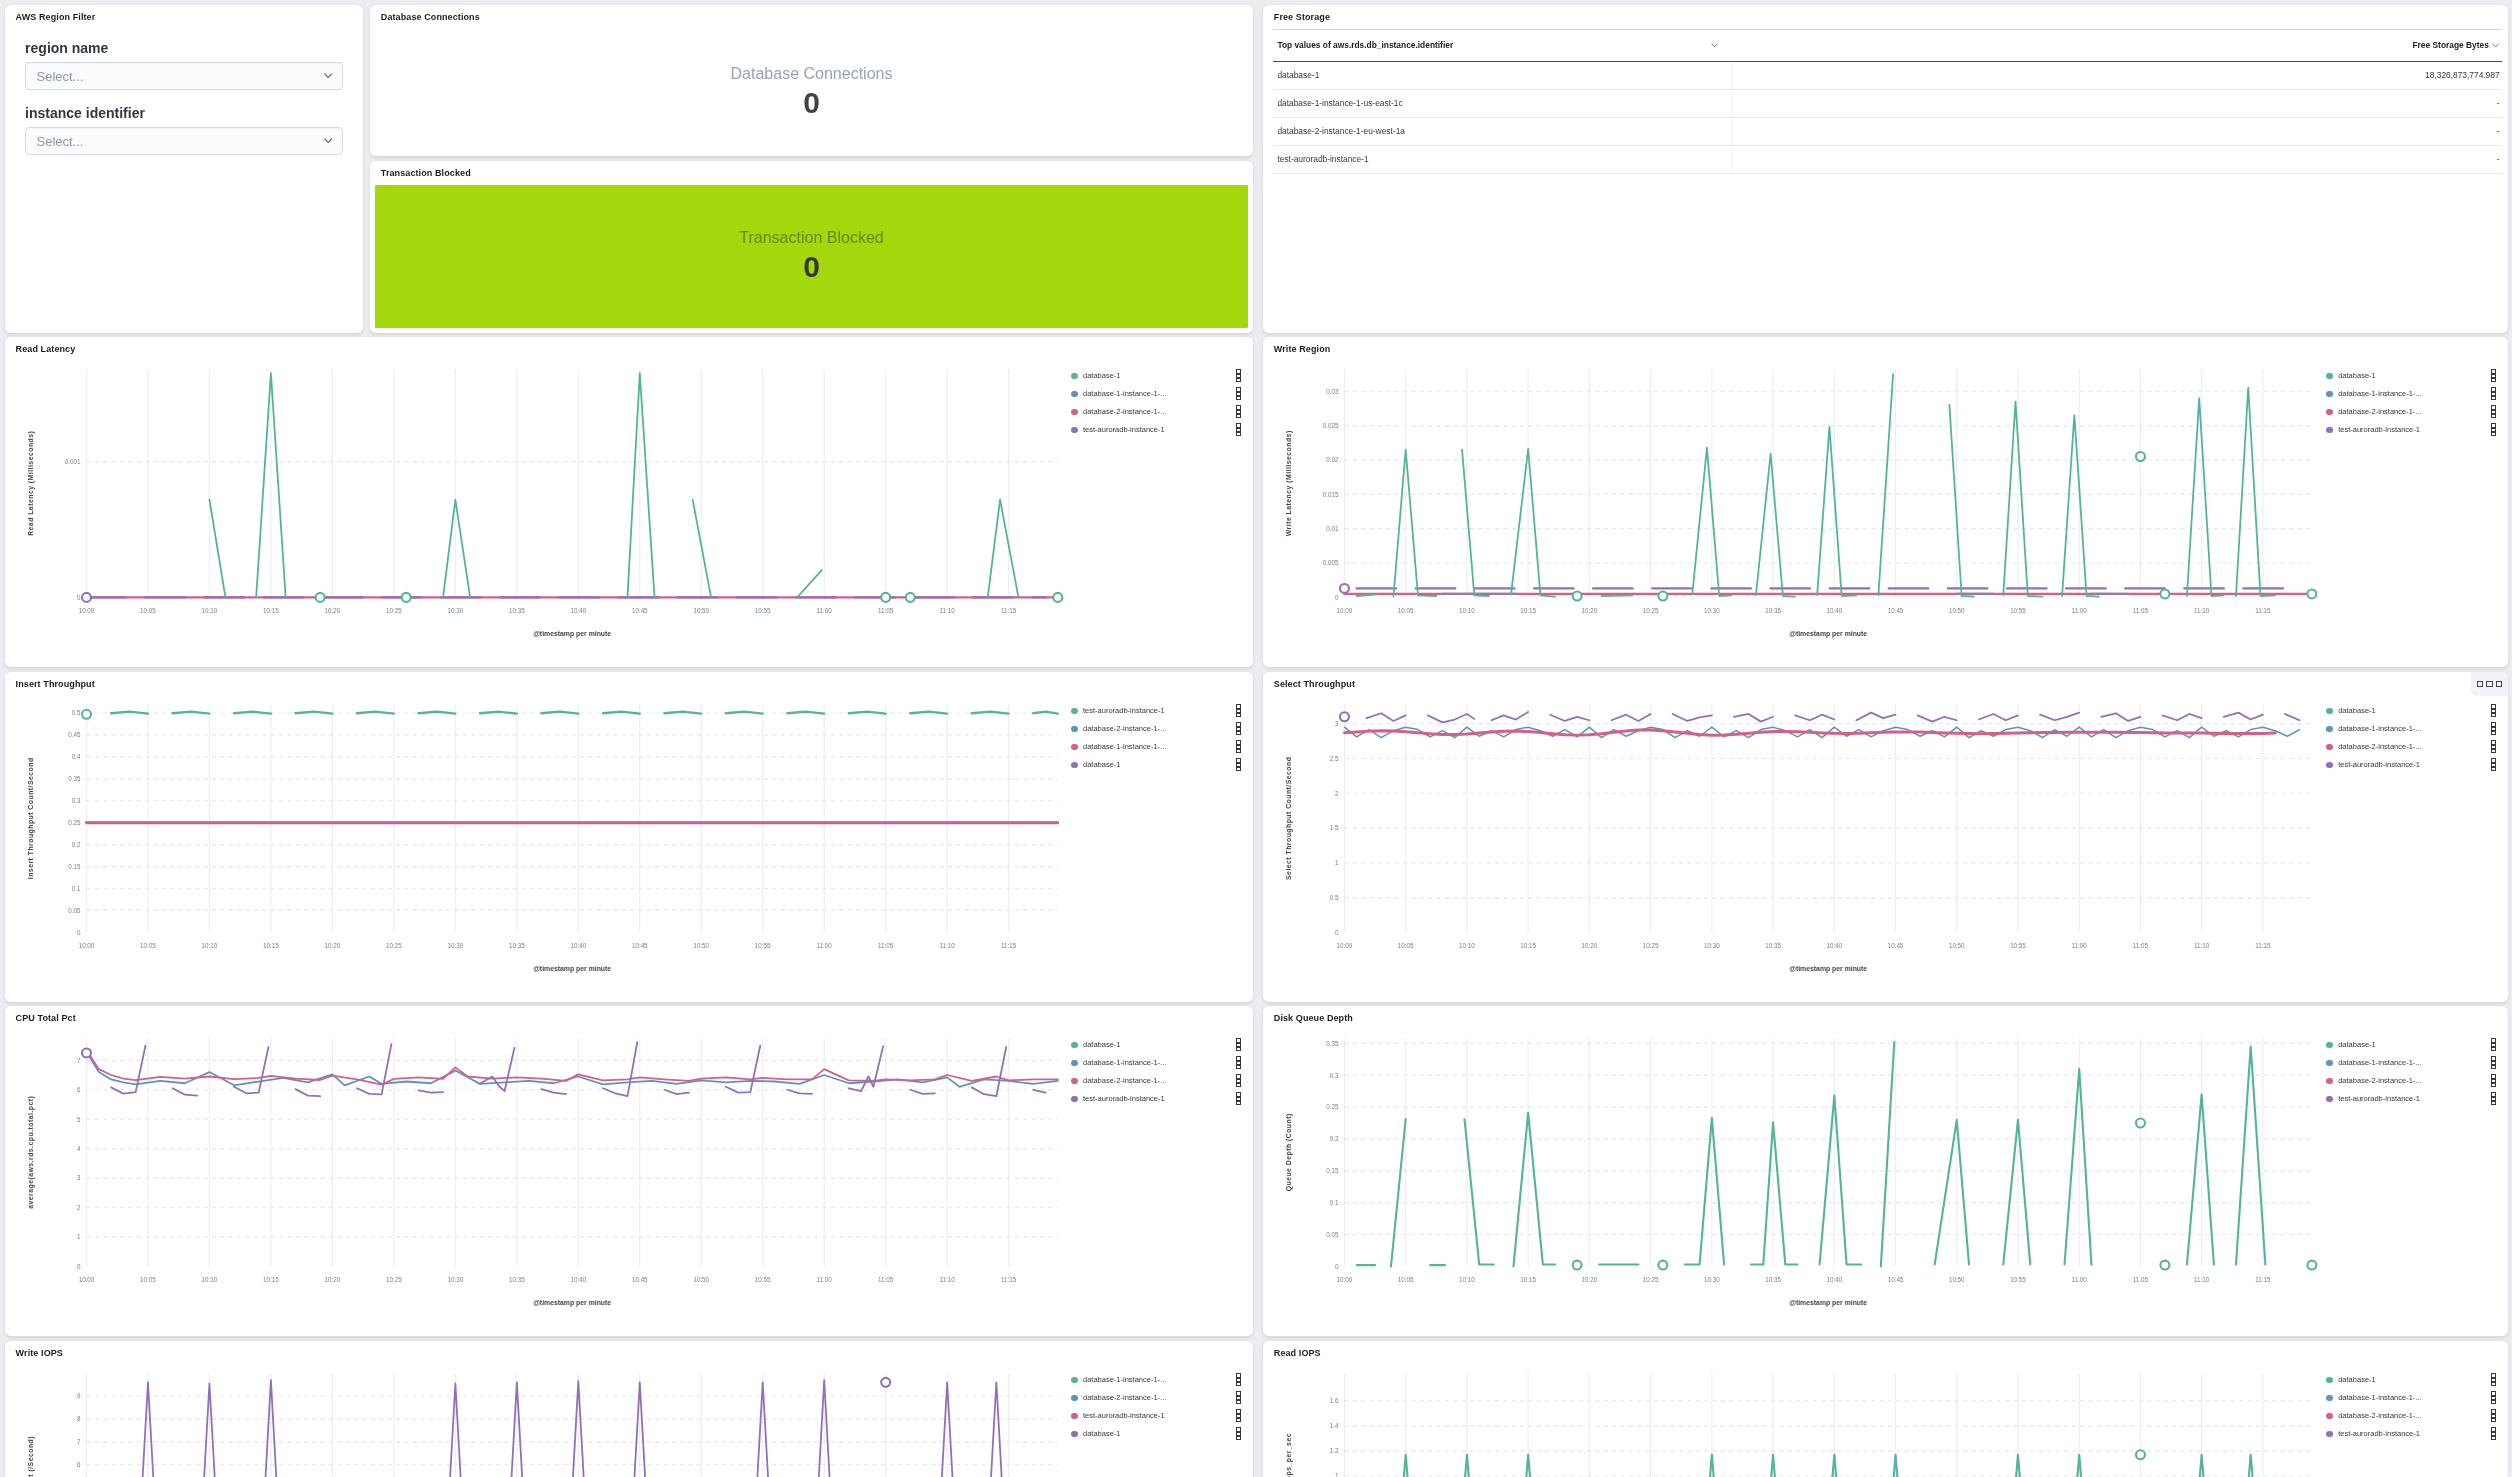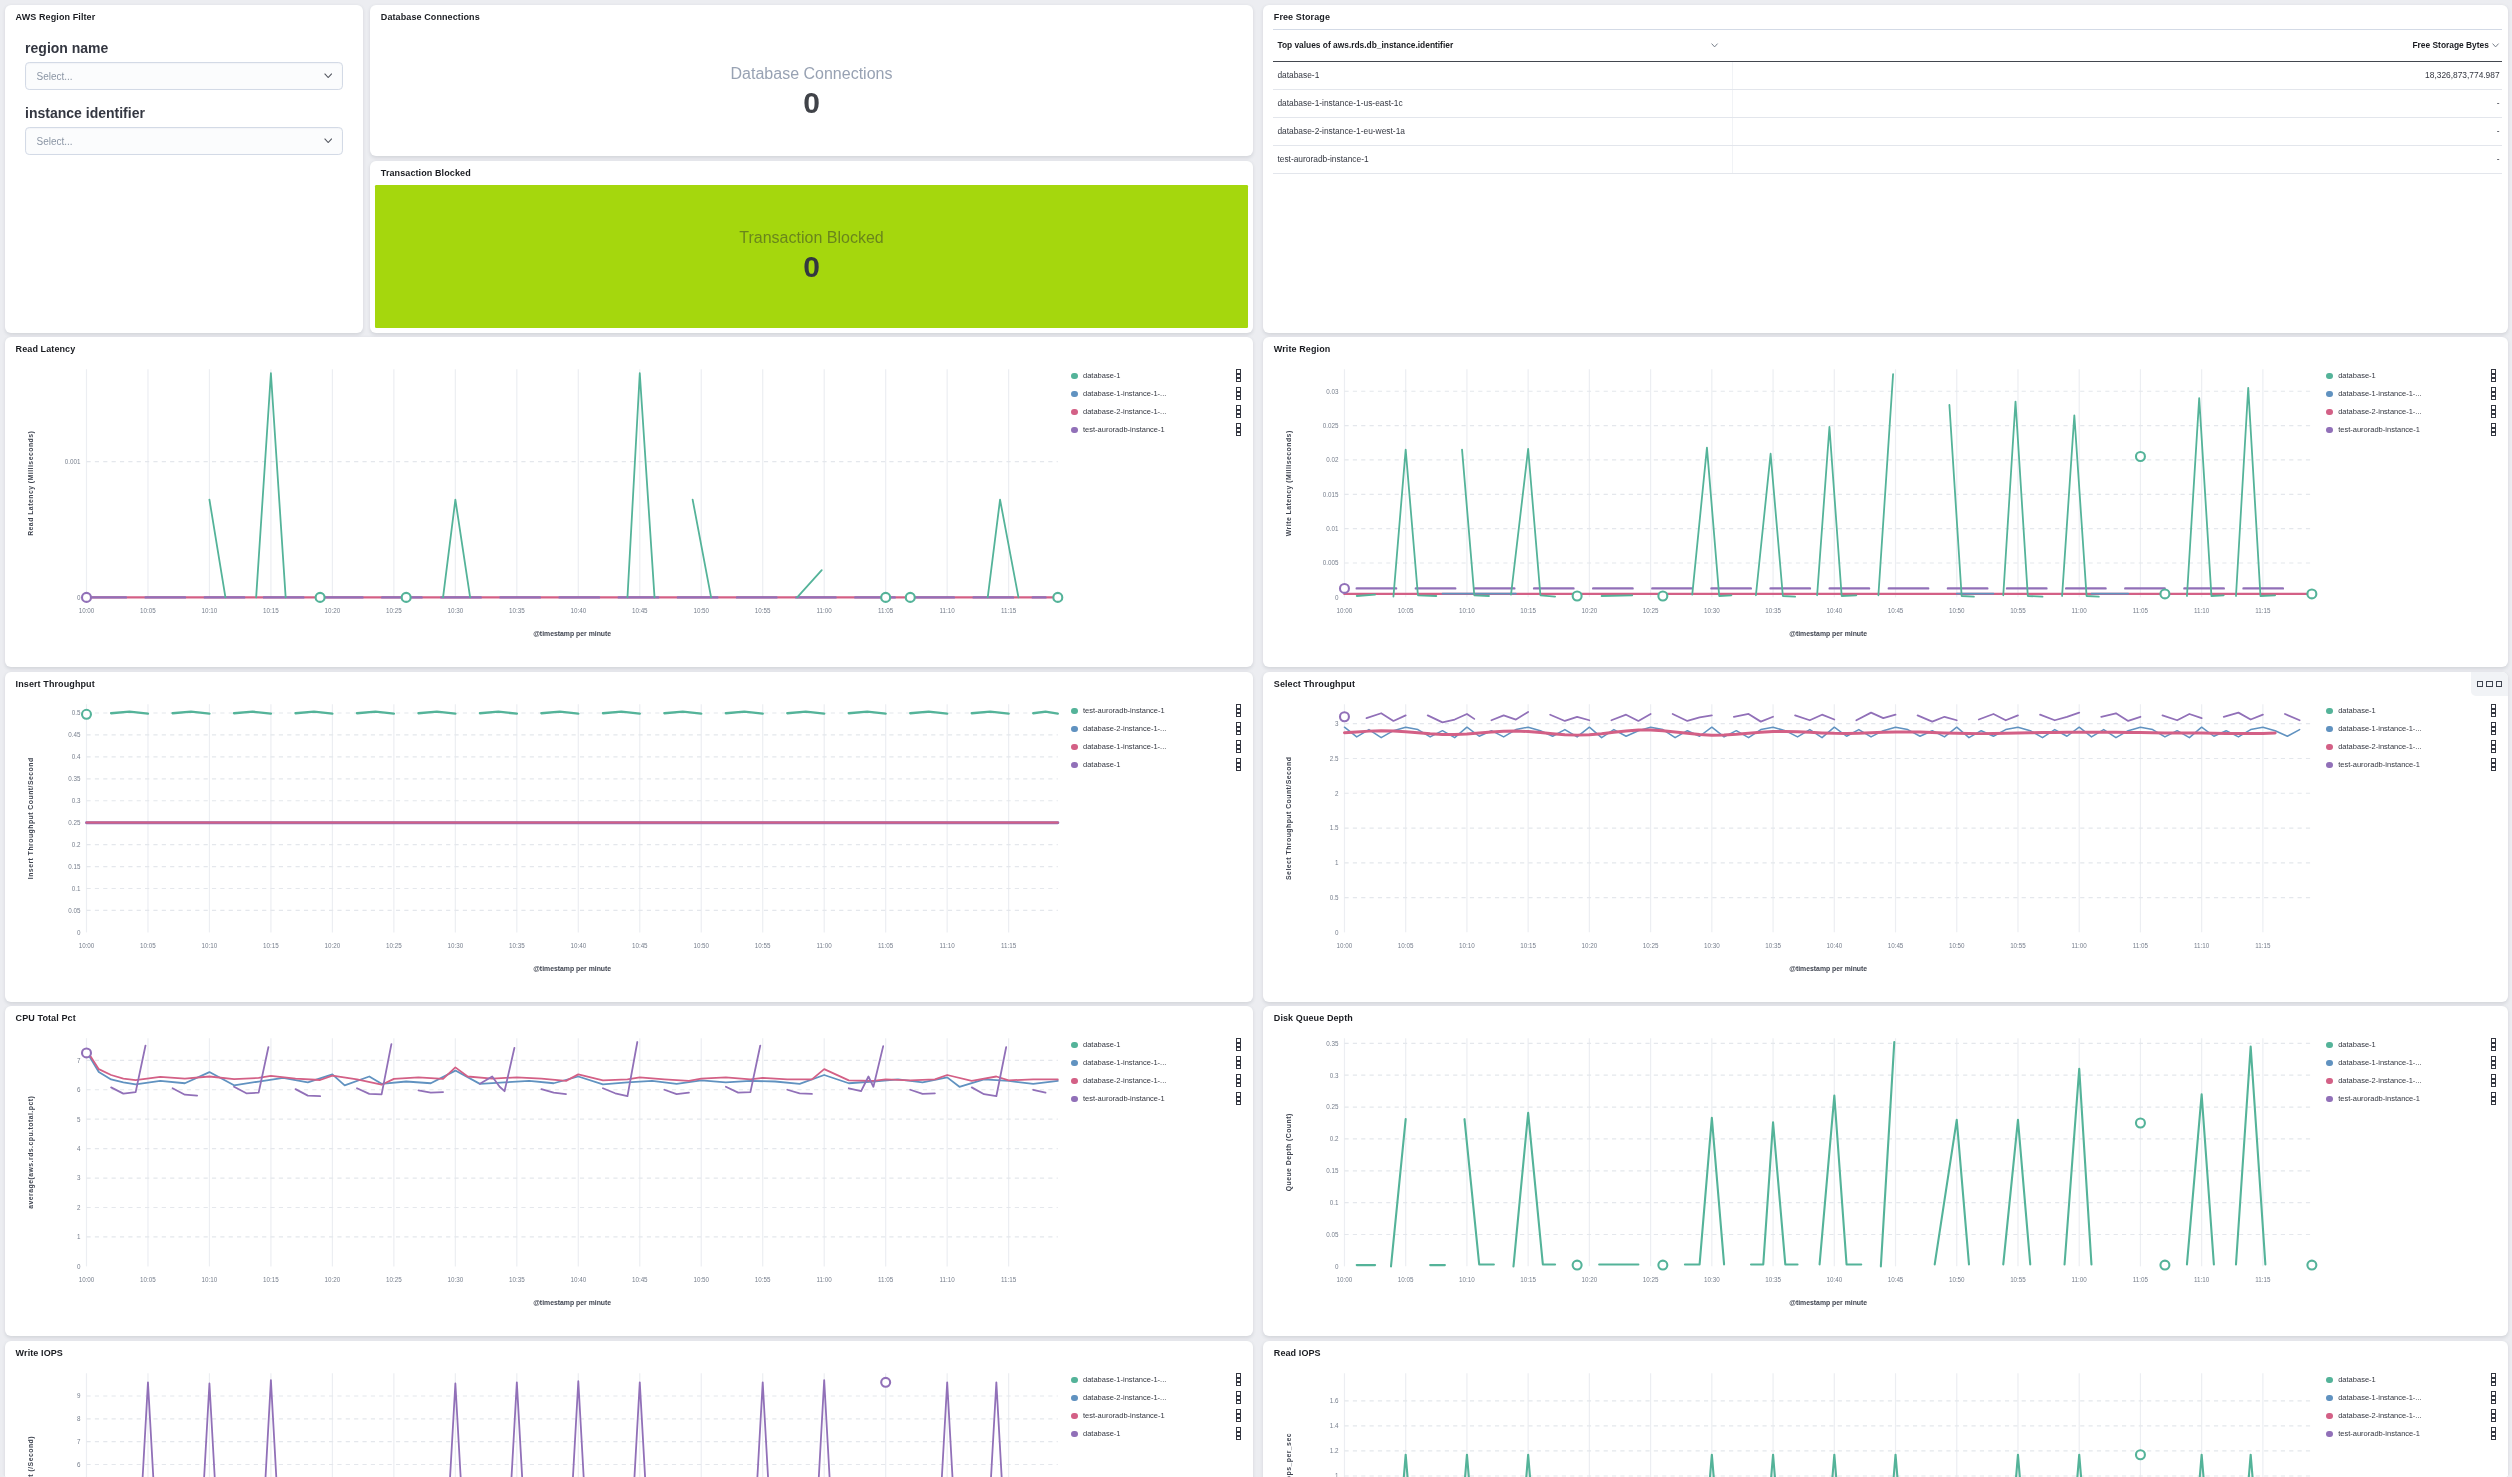--- a/index.html
+++ b/index.html
@@ -6,21 +6,21 @@
   .page{position:relative;width:2512px;height:1478px;background:#ECEDF1;overflow:hidden;
         font-family:"Liberation Sans","DejaVu Sans",sans-serif;color:#343741;border-radius:10px;}
   .panel{position:absolute;background:#fff;border-radius:6px;box-shadow:0 1.2px 3.6px rgba(64,70,82,.14);}
   .ptitle{position:absolute;left:10.8px;top:7.2px;font-size:9px;font-weight:700;color:#1A1C21;letter-spacing:0.1px;}
   
   .fgroup{position:absolute;left:20.3px;right:20.3px;}
   .flabel{font-size:14px;font-weight:700;color:#343741;margin-bottom:6px;}
   .combo{position:relative;height:26px;background:#FBFCFD;border:0.6px solid #D3DAE6;border-radius:4.2px;
          box-shadow:inset 0 0.6px 1.2px rgba(152,162,179,.15);}
   .combo input{position:absolute;left:8.4px;top:0;height:100%;width:75%;border:none;outline:none;background:transparent;
-         font-size:10px;color:#8C96A5;font-family:inherit;}
+         font-size:13px;color:#8C96A5;font-family:inherit;}
   .combo input::placeholder{color:#8C96A5;opacity:1;}
   .combo .chev{position:absolute;right:9.6px;top:10.2px;}
   
   .metric-inner{position:absolute;left:0;right:0;top:24px;bottom:0;display:flex;flex-direction:column;
          align-items:center;justify-content:center;gap:3.6px;}
   .metric-label{font-size:16px;color:#98A2B3;}
   .metric-value{font-size:30px;font-weight:700;color:#404349;}
   .green-block{position:absolute;left:4.8px;right:4.8px;top:24px;bottom:4.8px;display:flex;flex-direction:column;
          align-items:center;justify-content:center;gap:3.6px;border-radius:1.2px;}
   .green-block .metric-label{color:rgba(56,66,40,.55);}

